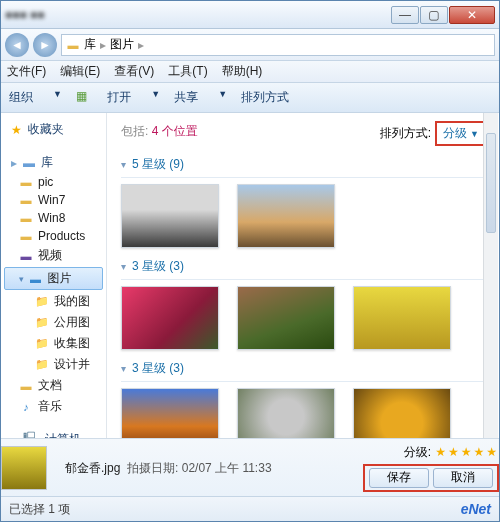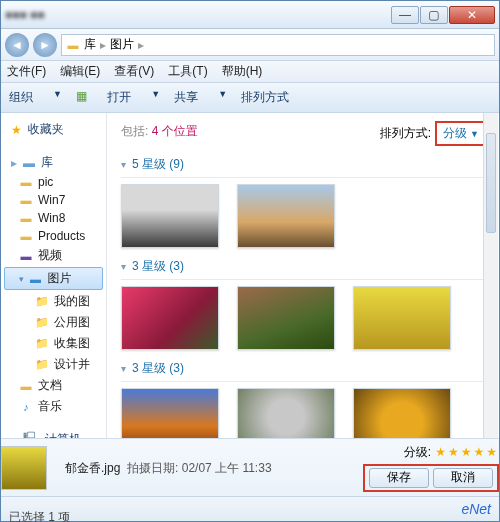--- a/index.html
+++ b/index.html
@@ -49,23 +49,23 @@
 .thumb.t7 { background: radial-gradient(circle at 50% 45%,#c8c8c8 30%,#6a7a5a); }
 .thumb.t8 { background: radial-gradient(circle at 50% 55%,#e8a820 35%,#6a4a10); }
 .details { height: 58px; border-top: 1px solid #d0dce8; background: linear-gradient(#f4f8fc,#eaf2fa); display: flex; align-items: center; padding: 4px 0; gap: 18px; }
 .details .preview { width: 46px; height: 44px; border: 1px solid #c0c8d0; background: linear-gradient(#e8d840,#8a7810); }
 .details .meta { flex: 1; color: #555; line-height: 16px; }
 .details .meta .fn { color: #222; }
 .rating { display: flex; align-items: center; gap: 4px; position: relative; }
 .rating .stars { color: #f6b100; letter-spacing: 2px; }
 .savebox { border: 2px solid #d43a2a; padding: 2px 4px; display: flex; gap: 4px; }
 .savebox button { width: 60px; height: 20px; border: 1px solid #9cb4d0; background: linear-gradient(#f4f9fe,#dce9f6); border-radius: 3px; font-size: 12px; }
-.status { height: 22px; background: linear-gradient(#f0f5fb,#e2ecf6); border-top: 1px solid #c5d5e5; display: flex; padding: 12px 8px; color: #444; }
+.status { height: 22px; background: linear-gradient(#f0f5fb,#e2ecf6); border-top: 1px solid #c5d5e5; display: flex; align-items: center; padding: 12px 8px; color: #444; }
 .status .right { margin-left: auto; display: flex; align-items: center; gap: 6px; }
-.watermark { color: #2a6ad0; font-weight: normal; font-style: italic; font-size: 14px; }
+.watermark { color: #2a6ad0; font-weight: bold; font-style: italic; font-size: 14px; }
 .scrollbar { position: absolute; right: 1px; top: 0; bottom: 0; width: 15px; background: #f0f2f4; border-left: 1px solid #d8dce0; }
 .scroll-thumb { position: absolute; left: 2px; right: 2px; top: 20px; height: 100px; background: linear-gradient(#e0e8f0,#cad8e8); border: 1px solid #b4c6d8; border-radius: 2px; }
 .rel { position: relative; }
 </style>
 </head>
 <body>
 
 <div class="window">
   <div class="titlebar">
     <div class="titlebar-left">■■■ ■■</div>

